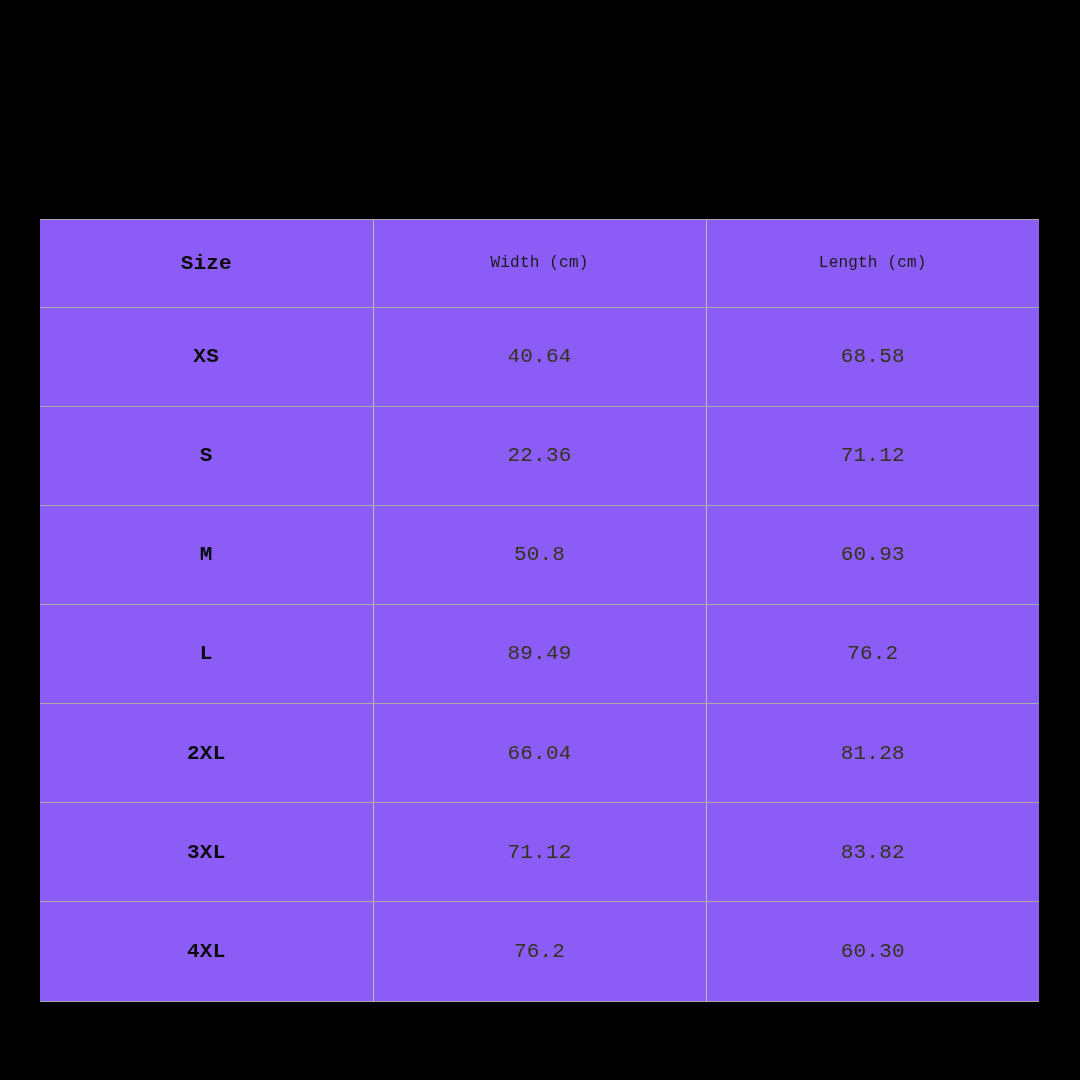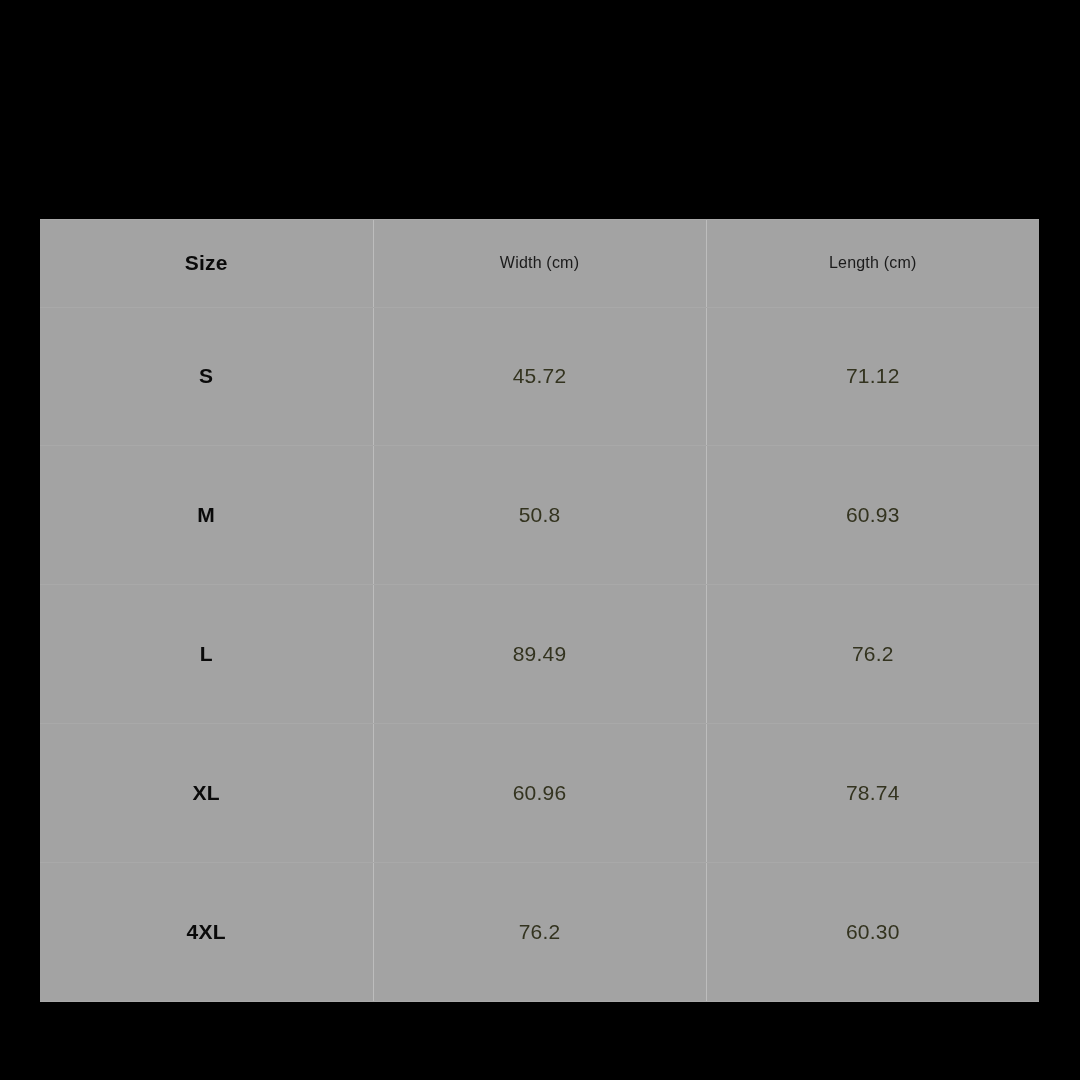--- a/index.html
+++ b/index.html
@@ -46,21 +46,22 @@
   table.size-table col.col-size   { width: 333px; }
   table.size-table col.col-width  { width: 333px; }
   table.size-table col.col-length { width: 333px; }
 
   table.size-table th,
   table.size-table td {
     text-align: center;
     vertical-align: middle;
     padding: 18px;
     box-sizing: border-box;
-    background: #a3a3a3;
+    background: #8b5cf6;
+    font-family: Liberation Mono, monospace;
   }
 
   
   table.size-table th.divider,
   table.size-table td.divider {
     border-left: 1px solid #bdbdbd;
   }
 
   
   table.size-table thead th {
@@ -122,38 +123,48 @@
       <thead>
         <tr>
           <th class="hdr-size">Size</th>
           <th class="hdr-measure divider">Width (cm)</th>
           <th class="hdr-measure divider">Length (cm)</th>
         </tr>
       </thead>
 
       <tbody>
         <tr>
+          <td class="cell-size">XS</td>
+          <td class="cell-value divider">40.64</td>
+          <td class="cell-value divider">68.58</td>
+        </tr>
+        <tr>
           <td class="cell-size">S</td>
-          <td class="cell-value divider">45.72</td>
+          <td class="cell-value divider">22.36</td>
           <td class="cell-value divider">71.12</td>
         </tr>
         <tr>
           <td class="cell-size">M</td>
           <td class="cell-value divider">50.8</td>
           <td class="cell-value divider">60.93</td>
         </tr>
         <tr>
           <td class="cell-size">L</td>
           <td class="cell-value divider">89.49</td>
           <td class="cell-value divider">76.2</td>
         </tr>
         <tr>
-          <td class="cell-size">XL</td>
-          <td class="cell-value divider">60.96</td>
-          <td class="cell-value divider">78.74</td>
+          <td class="cell-size">2XL</td>
+          <td class="cell-value divider">66.04</td>
+          <td class="cell-value divider">81.28</td>
+        </tr>
+        <tr>
+          <td class="cell-size">3XL</td>
+          <td class="cell-value divider">71.12</td>
+          <td class="cell-value divider">83.82</td>
         </tr>
         <tr>
           <td class="cell-size">4XL</td>
           <td class="cell-value divider">76.2</td>
           <td class="cell-value divider">60.30</td>
         </tr>
       </tbody>
     </table>
   </div>
 

